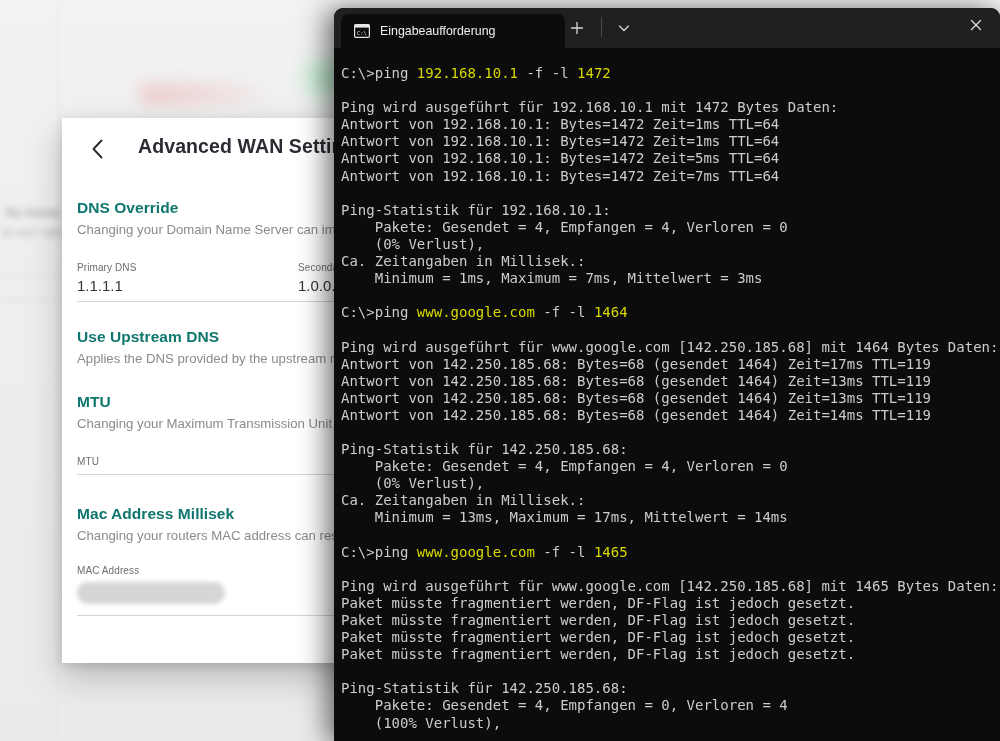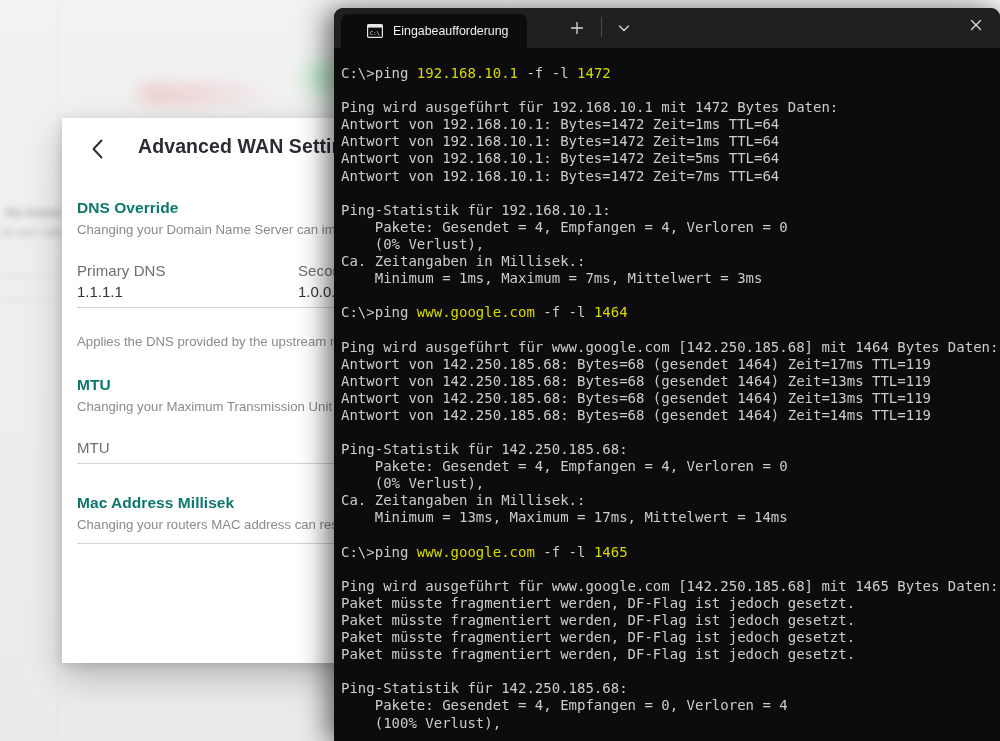--- a/index.html
+++ b/index.html
@@ -123,21 +123,21 @@
     letter-spacing: .05px;
   }
   .sec-desc {
     margin-top: 5px;
     font-size: 13.2px;
     color: #8a8a90;
     white-space: nowrap;
     overflow: hidden;
   }
   .field-label {
-    font-size: 15px;
+    font-size: 10px;
     color: #6d6d73;
     letter-spacing: .1px;
   }
   .field-value {
     margin-top: 4px;
     font-size: 15px;
     color: #3a342f;
   }
   .underline {
     margin-top: 7px;
@@ -181,28 +181,27 @@
   .term-tabbar {
     position: relative;
     height: 40px;
     background: #202020;
     border-radius: 9px 9px 0 0;
   }
   .term-tab {
     position: absolute;
     left: 7px;
     top: 6px;
-    width: 186px;
+    width: 224px;
     height: 34px;
     background: #0c0c0c;
     border-radius: 7px 7px 0 0;
     display: flex;
     align-items: center;
     cursor: pointer;
-    padding-left: 13px;
   }
   .tab-icon {
     margin-left: 13px;
     width: 16px;
     height: 14px;
     flex: 0 0 auto;
   }
   .tab-title {
     margin-left: 10px;
     font-size: 12.4px;
@@ -295,35 +294,40 @@
           </div>
           <div>
             <div class="field-label">Secondary DNS</div>
             <div class="field-value">1.0.0.1</div>
           </div>
         </div>
         <div class="underline"></div>
       </div>
 
       <div style="margin-top:26px;">
+        <div class="sec-h">Use Upstream DNS</div>
         <div class="sec-desc">Applies the DNS provided by the upstream networ</div>
       </div>
 
       <div style="margin-top:27px;">
         <div class="sec-h">MTU</div>
         <div class="sec-desc">Changing your Maximum Transmission Unit can re</div>
         <div style="margin-top:25px;">
           <div class="field-label">MTU</div>
         </div>
         <div class="underline"></div>
       </div>
 
       <div style="margin-top:30px;">
         <div class="sec-h">Mac Address Millisek</div>
         <div class="sec-desc">Changing your routers MAC address can resolve IS</div>
+        <div style="margin-top:22px;">
+          <div class="field-label">MAC Address</div>
+          <div class="mac-redaction"></div>
+        </div>
         <div class="underline" style="margin-top:11px;"></div>
       </div>
 
     </div>
   </div>
 
   <div class="term-window">
 
     <div class="term-tabbar">
 

